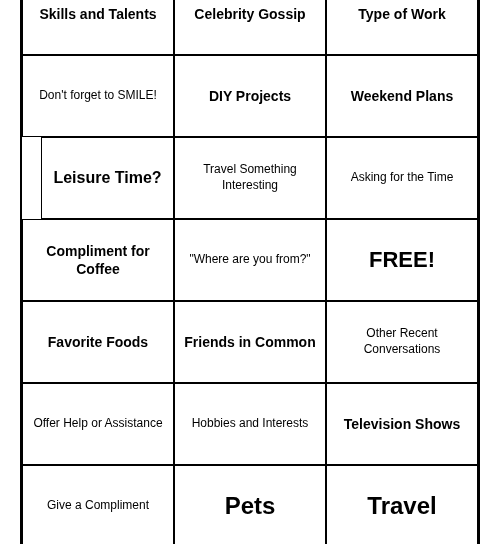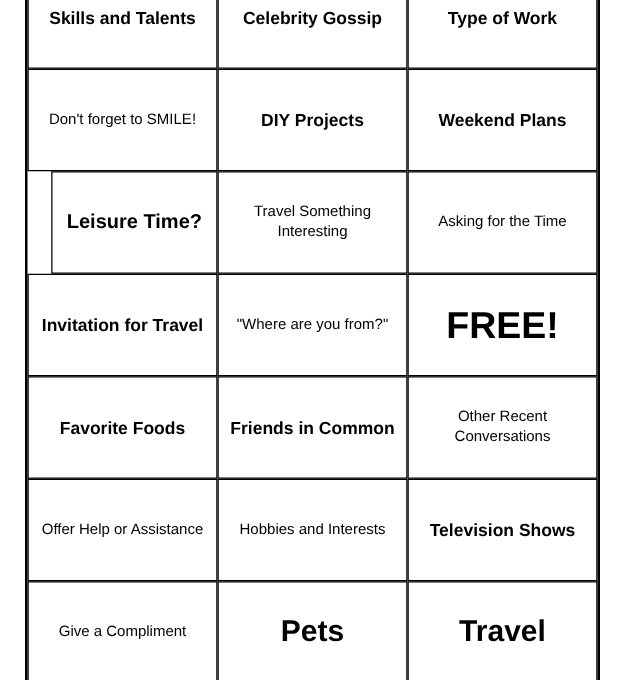--- a/index.html
+++ b/index.html
@@ -53,21 +53,21 @@
       display: flex;
       align-items: center;
       justify-content: center;
       padding: 4px;
       min-height: 82px;
       font-size: 12px;
       line-height: 1.3;
     }
 
     .bingo-cell.free {
-      font-size: 30px;
+      font-size: 22px;
       font-weight: bold;
     }
 
     .bingo-cell.large-text {
       font-size: 16px;
       font-weight: bold;
       margin-left: 19px;
     }
 
     .bingo-cell.xl-text {
@@ -94,21 +94,21 @@
   <div class="bingo-grid">
   <div class="bingo-cell medium-text">Skills and Talents</div>
       <div class="bingo-cell medium-text">Celebrity Gossip</div>
       <div class="bingo-cell medium-text">Type of Work</div>
       <div class="bingo-cell">Don't forget to SMILE!</div>
       <div class="bingo-cell medium-text">DIY Projects</div>
       <div class="bingo-cell medium-text">Weekend Plans</div>
       <div class="bingo-cell large-text">Leisure Time?</div>
       <div class="bingo-cell">Travel Something Interesting</div>
       <div class="bingo-cell">Asking for the Time</div>
-      <div class="bingo-cell medium-text">Invitation for Travel</div>
+      <div class="bingo-cell medium-text">Compliment for Coffee</div>
       <div class="bingo-cell">"Where are you from?"</div>
       <div class="bingo-cell free">FREE!</div>
       <div class="bingo-cell medium-text">Favorite Foods</div>
       <div class="bingo-cell medium-text">Friends in Common</div>
       <div class="bingo-cell">Other Recent Conversations</div>
       <div class="bingo-cell">Offer Help or Assistance</div>
       <div class="bingo-cell">Hobbies and Interests</div>
       <div class="bingo-cell medium-text">Television Shows</div>
       <div class="bingo-cell">Give a Compliment</div>
       <div class="bingo-cell xl-text">Pets</div>

